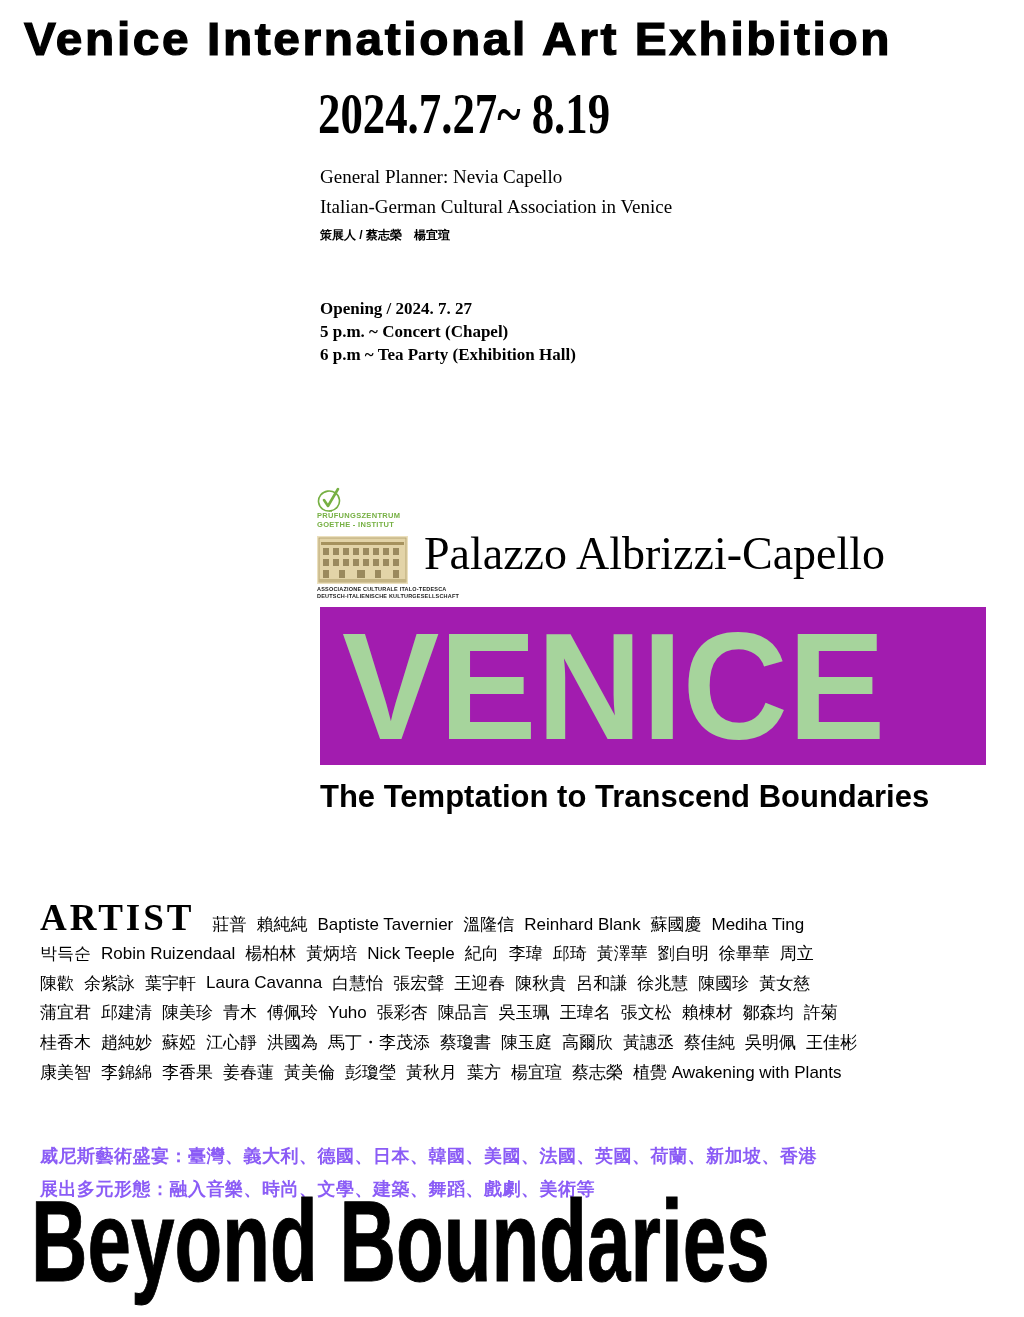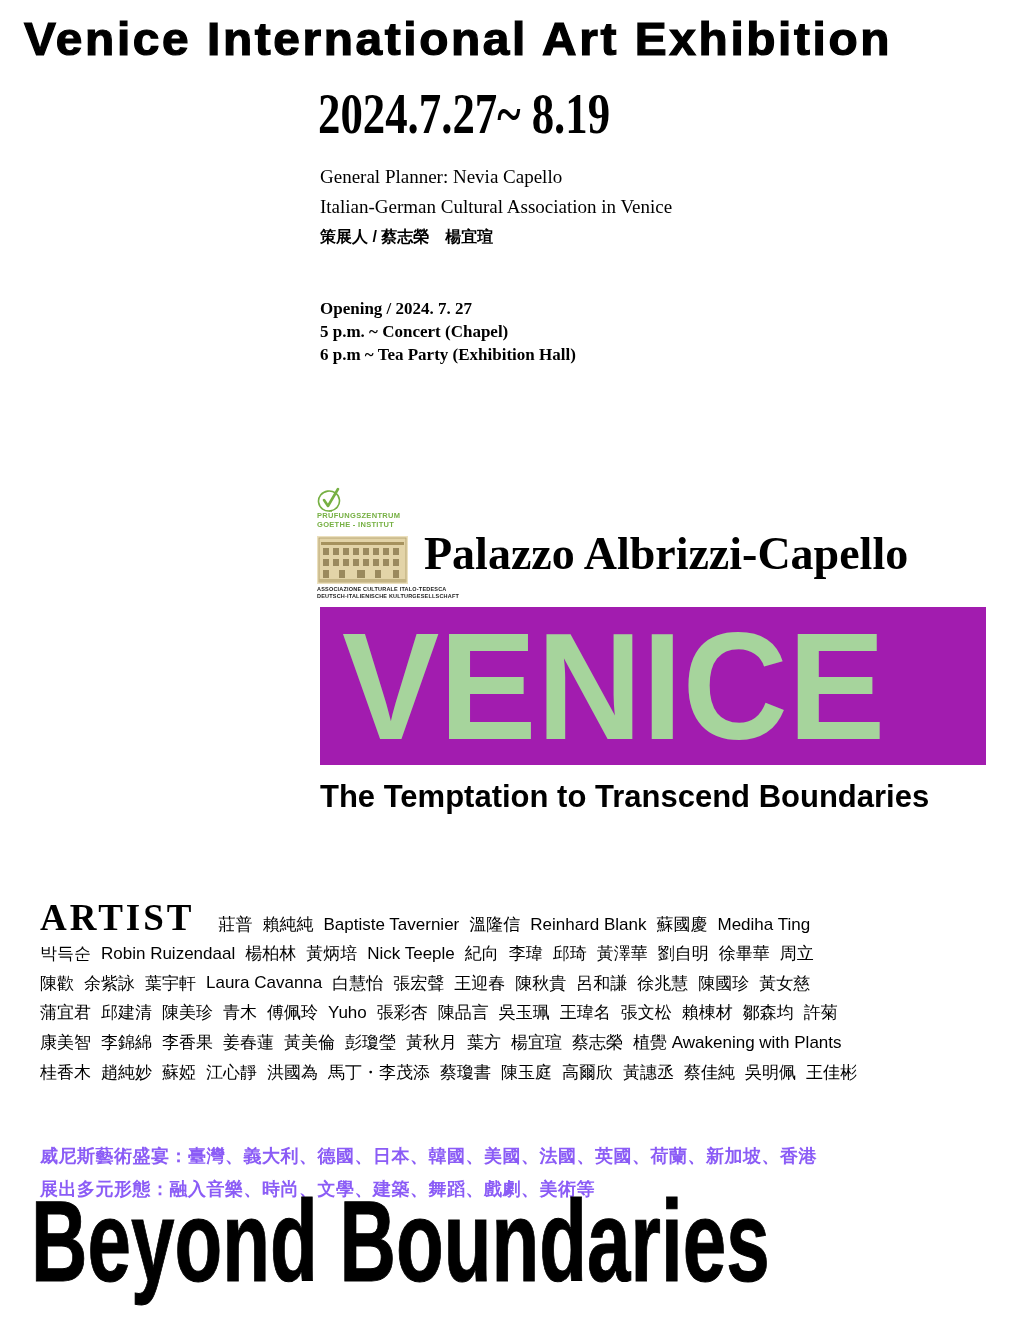--- a/index.html
+++ b/index.html
@@ -22,21 +22,21 @@
   
   .date-line{
     position:absolute;left:318px;top:82px;
     font-family:"Liberation Serif", serif;
     font-weight:bold;font-size:56px;white-space:nowrap;
     transform:scaleX(0.80);transform-origin:left top;
   }
   
   .planner{position:absolute;left:320px;top:166px;font-family:"Liberation Serif", serif;font-size:19px;}
   .association{position:absolute;left:320px;top:196px;font-family:"Liberation Serif", serif;font-size:19px;}
-  .curators{position:absolute;left:320px;top:227px;font-size:16px;font-weight:bold;text-align:right;}
+  .curators{position:absolute;left:320px;top:227px;font-size:12px;font-weight:bold;text-align:right;}
   
   .opening{
     position:absolute;left:320px;top:297px;
     font-family:"Liberation Serif", serif;font-weight:bold;font-size:17px;line-height:23px;
   }
   
   .logo-check{position:absolute;left:316px;top:486px;width:28px;height:28px;}
   .logo-org{
     position:absolute;left:317px;top:511px;
     color:#76b043;font-weight:bold;font-size:7.5px;line-height:9px;letter-spacing:.3px;
@@ -44,21 +44,21 @@
   }
   .logo-building{position:absolute;left:317px;top:536px;width:91px;height:48px;}
   .logo-assoc{
     position:absolute;left:317px;top:586px;
     font-size:5.5px;line-height:6.5px;font-weight:bold;color:#1a1a1a;letter-spacing:.2px;
     white-space:pre-line;
   }
   
   .venue{
     position:absolute;left:424px;top:527px;
-    font-family:"Liberation Serif", serif;font-weight:bold;font-size:46px;white-space:nowrap;
+    font-family:"Liberation Serif", serif;font-weight:normal;font-size:46px;white-space:nowrap;
   }
   
   .banner{
     position:absolute;left:320px;top:607px;width:666px;height:158px;
     background:#a21caf;
     display:flex;align-items:center;
   }
   .banner-word{
     color:#a6d49c;font-weight:900;font-size:152px;line-height:150px;
     letter-spacing:0;margin-left:22px;white-space:nowrap;
@@ -66,21 +66,20 @@
   }
   .subtitle{
     position:absolute;left:320px;top:779px;
     font-size:31px;font-weight:bold;white-space:nowrap;
   }
   
   .artists{position:absolute;left:40px;top:896px;width:960px;}
   .artist-row1{display:flex;align-items:baseline;gap:18px;}
   .artist-heading{
     font-family:"Liberation Serif", serif;font-weight:bold;font-size:37px;letter-spacing:3px;
-    margin-right:6px;
   }
   .artist-row{display:flex;align-items:center;gap:10px;height:29.6px;white-space:nowrap;}
   .artist-name{font-size:17px;}
   .artist-row1 .artist-name{font-size:17px;}
   
   .footer-cn{
     position:absolute;left:40px;top:1140px;
     color:#8b5cf6;font-weight:bold;font-size:18px;line-height:33px;letter-spacing:.5px;
     white-space:pre-line;
   }
@@ -208,47 +207,47 @@
         <span class="artist-name">張彩杏</span>
         <span class="artist-name">陳品言</span>
         <span class="artist-name">吳玉珮</span>
         <span class="artist-name">王瑋名</span>
         <span class="artist-name">張文松</span>
         <span class="artist-name">賴棟材</span>
         <span class="artist-name">鄒森均</span>
         <span class="artist-name">許菊</span>
       </div>
     <div class="artist-row">
-        <span class="artist-name">康美智</span>
-        <span class="artist-name">李錦綿</span>
-        <span class="artist-name">李香果</span>
-        <span class="artist-name">姜春蓮</span>
-        <span class="artist-name">黃美倫</span>
-        <span class="artist-name">彭瓊瑩</span>
-        <span class="artist-name">黃秋月</span>
-        <span class="artist-name">葉方</span>
-        <span class="artist-name">楊宜瑄</span>
-        <span class="artist-name">蔡志榮</span>
-        <span class="artist-name">植覺 Awakening with Plants</span>
-      </div>
-    <div class="artist-row">
         <span class="artist-name">桂香木</span>
         <span class="artist-name">趙純妙</span>
         <span class="artist-name">蘇婭</span>
         <span class="artist-name">江心靜</span>
         <span class="artist-name">洪國為</span>
         <span class="artist-name">馬丁・李茂添</span>
         <span class="artist-name">蔡瓊書</span>
         <span class="artist-name">陳玉庭</span>
         <span class="artist-name">高爾欣</span>
         <span class="artist-name">黃譓丞</span>
         <span class="artist-name">蔡佳純</span>
         <span class="artist-name">吳明佩</span>
         <span class="artist-name">王佳彬</span>
       </div>
+    <div class="artist-row">
+        <span class="artist-name">康美智</span>
+        <span class="artist-name">李錦綿</span>
+        <span class="artist-name">李香果</span>
+        <span class="artist-name">姜春蓮</span>
+        <span class="artist-name">黃美倫</span>
+        <span class="artist-name">彭瓊瑩</span>
+        <span class="artist-name">黃秋月</span>
+        <span class="artist-name">葉方</span>
+        <span class="artist-name">楊宜瑄</span>
+        <span class="artist-name">蔡志榮</span>
+        <span class="artist-name">植覺 Awakening with Plants</span>
+      </div>
   </div>
 
   <div class="footer-cn">威尼斯藝術盛宴：臺灣、義大利、德國、日本、韓國、美國、法國、英國、荷蘭、新加坡、香港
 展出多元形態：融入音樂、時尚、文學、建築、舞蹈、戲劇、美術等</div>
 
   <div class="slogan">Beyond Boundaries</div>
 
 </div>
 
 </body></html>

